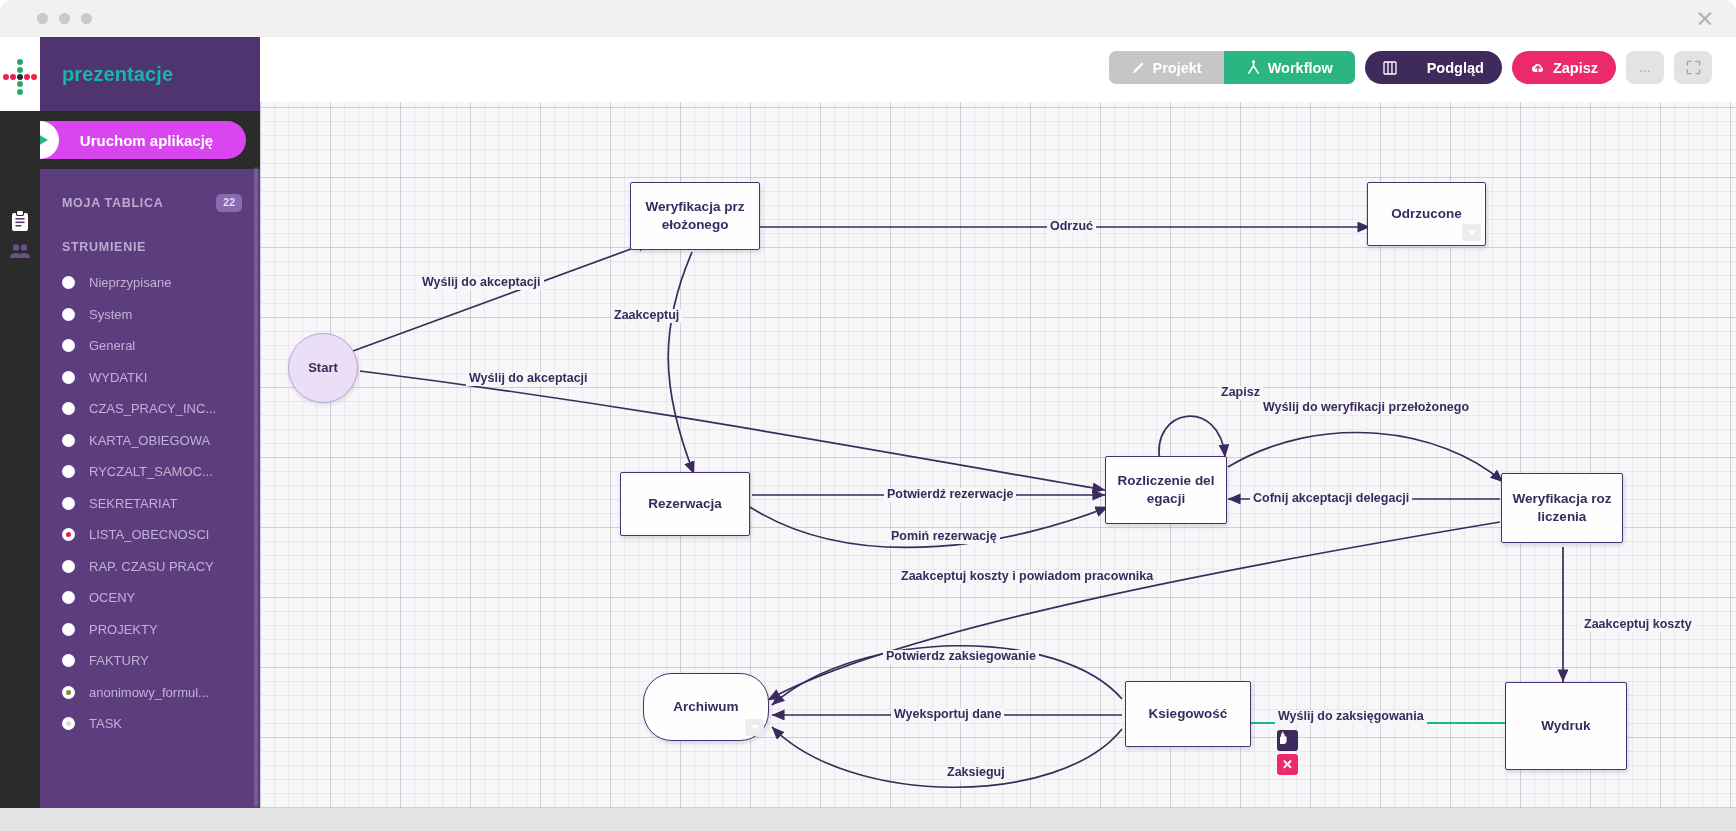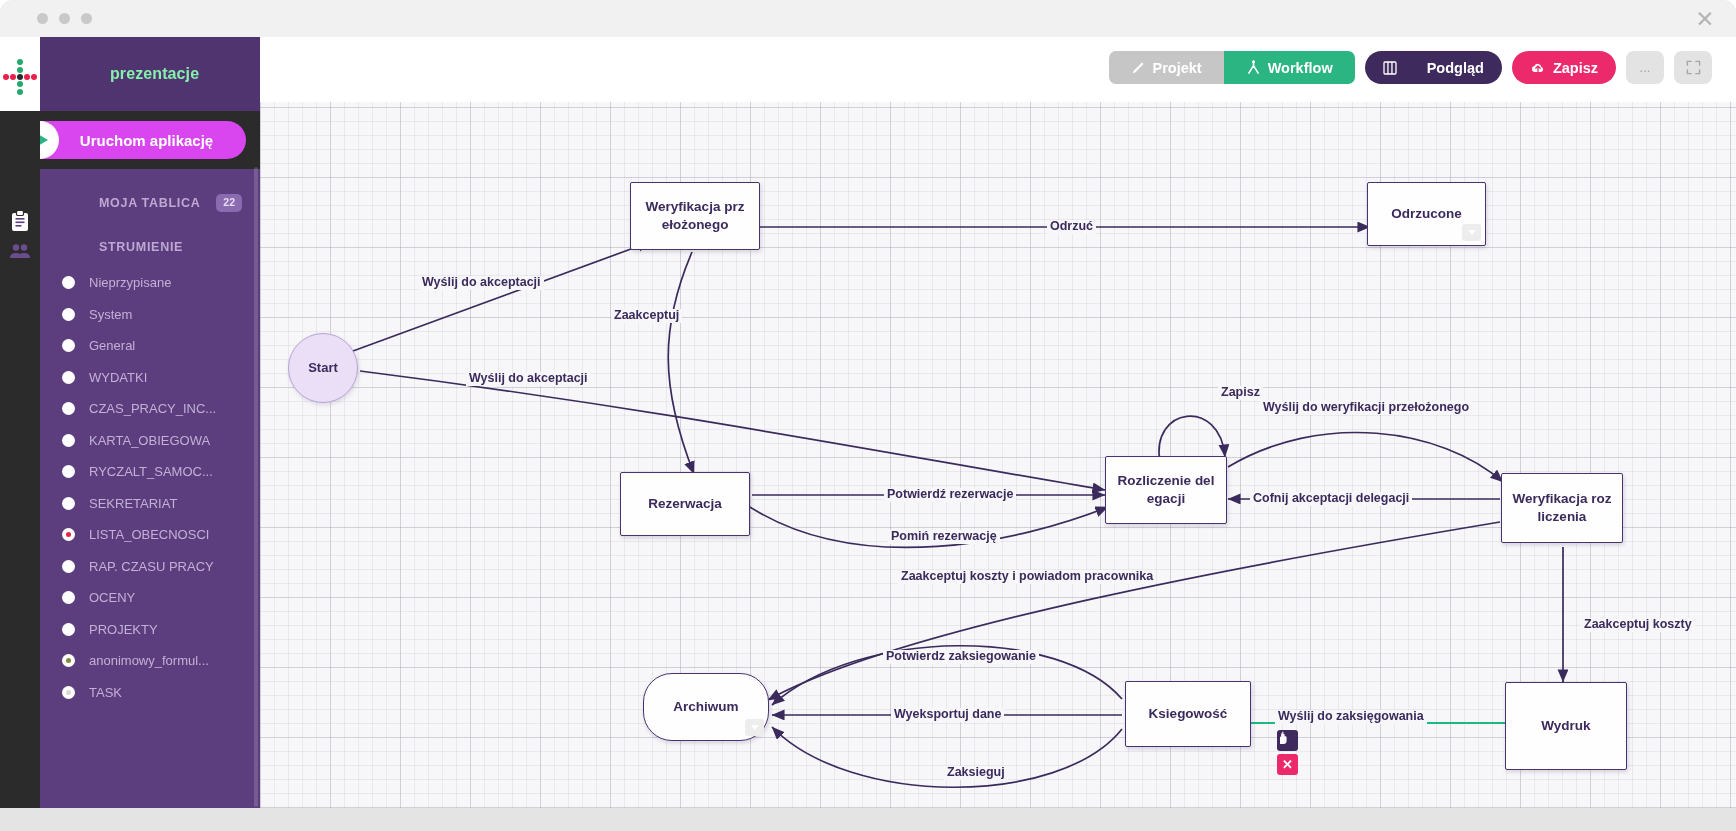--- a/index.html
+++ b/index.html
@@ -51,21 +51,21 @@
 
   
   .sidebar {
     position:absolute; left:40px; top:0; width:220px; height:794px;
     background:#5c3d7d; overflow:hidden;
   }
   .sb-head {
     height:74px; background:#4f3470;
     display:flex; align-items:center; padding-left:22px;
   }
-  .sb-head-title { color:#86efac; font-size:16px; font-weight:bold; letter-spacing:.1px;margin-left:48px; }
+  .sb-head-title { color:#14b8a6; font-size:20px; font-weight:bold; letter-spacing:.1px; }
 
   .sb-runbar {
     height:58px; background:#2b2b2b; display:flex; align-items:center;
     padding-left:0px;
   }
   .sb-run-btn {
     margin-left:-19px; height:38px; width:225px; border-radius:19px;
     background:#d946ef; display:flex; align-items:center; justify-content:center;
     position:relative;
   }
@@ -75,21 +75,21 @@
   }
   .sb-run-btn .play::after {
     content:""; display:block; width:0;height:0;
     border-left:12px solid #2bb583; border-top:7px solid transparent; border-bottom:7px solid transparent;
     margin-left:4px;
   }
   .sb-run-label { color:#fff; font-size:15px; font-weight:bold; margin-left:26px; }
 
   .sb-section {
     display:flex; align-items:center; justify-content:space-between;
-    padding:0 18px 0 22px; height:44px; margin-top:12px;margin-left:37px;
+    padding:0 18px 0 22px; height:44px; margin-top:12px;
   }
   .sb-section-label { color:#bda9d3; font-size:12.5px; letter-spacing:.7px; font-weight:bold; }
   .sb-badge {
     background:#8a6bb0; color:#e7dcf3; font-size:10.5px; font-weight:bold;
     border-radius:5px; padding:2px 7px; line-height:1.3;
   }
   .sb-section.second { margin-top:2px; height:40px; }
 
   .sb-item {
     display:flex; align-items:center; height:31.5px; padding-left:22px; gap:14px;
@@ -317,20 +317,26 @@
             <span class="dot-wrap">
               <i style="background: rgb(255, 255, 255);"></i>
             </span>
             <span class="sb-item-label">OCENY</span>
           </div>
           <div class="sb-item">
             <span class="dot-wrap">
               <i style="background: rgb(255, 255, 255);"></i>
             </span>
             <span class="sb-item-label">PROJEKTY</span>
+          </div>
+          <div class="sb-item">
+            <span class="dot-wrap">
+              <i style="background: rgb(255, 255, 255);"></i>
+            </span>
+            <span class="sb-item-label">FAKTURY</span>
           </div>
           <div class="sb-item">
             <span class="dot-wrap">
               <i style="background: rgb(125, 140, 58);"></i>
             </span>
             <span class="sb-item-label">anonimowy_formul...</span>
           </div>
           <div class="sb-item">
             <span class="dot-wrap">
               <i style="background: rgb(217, 217, 217);"></i>

